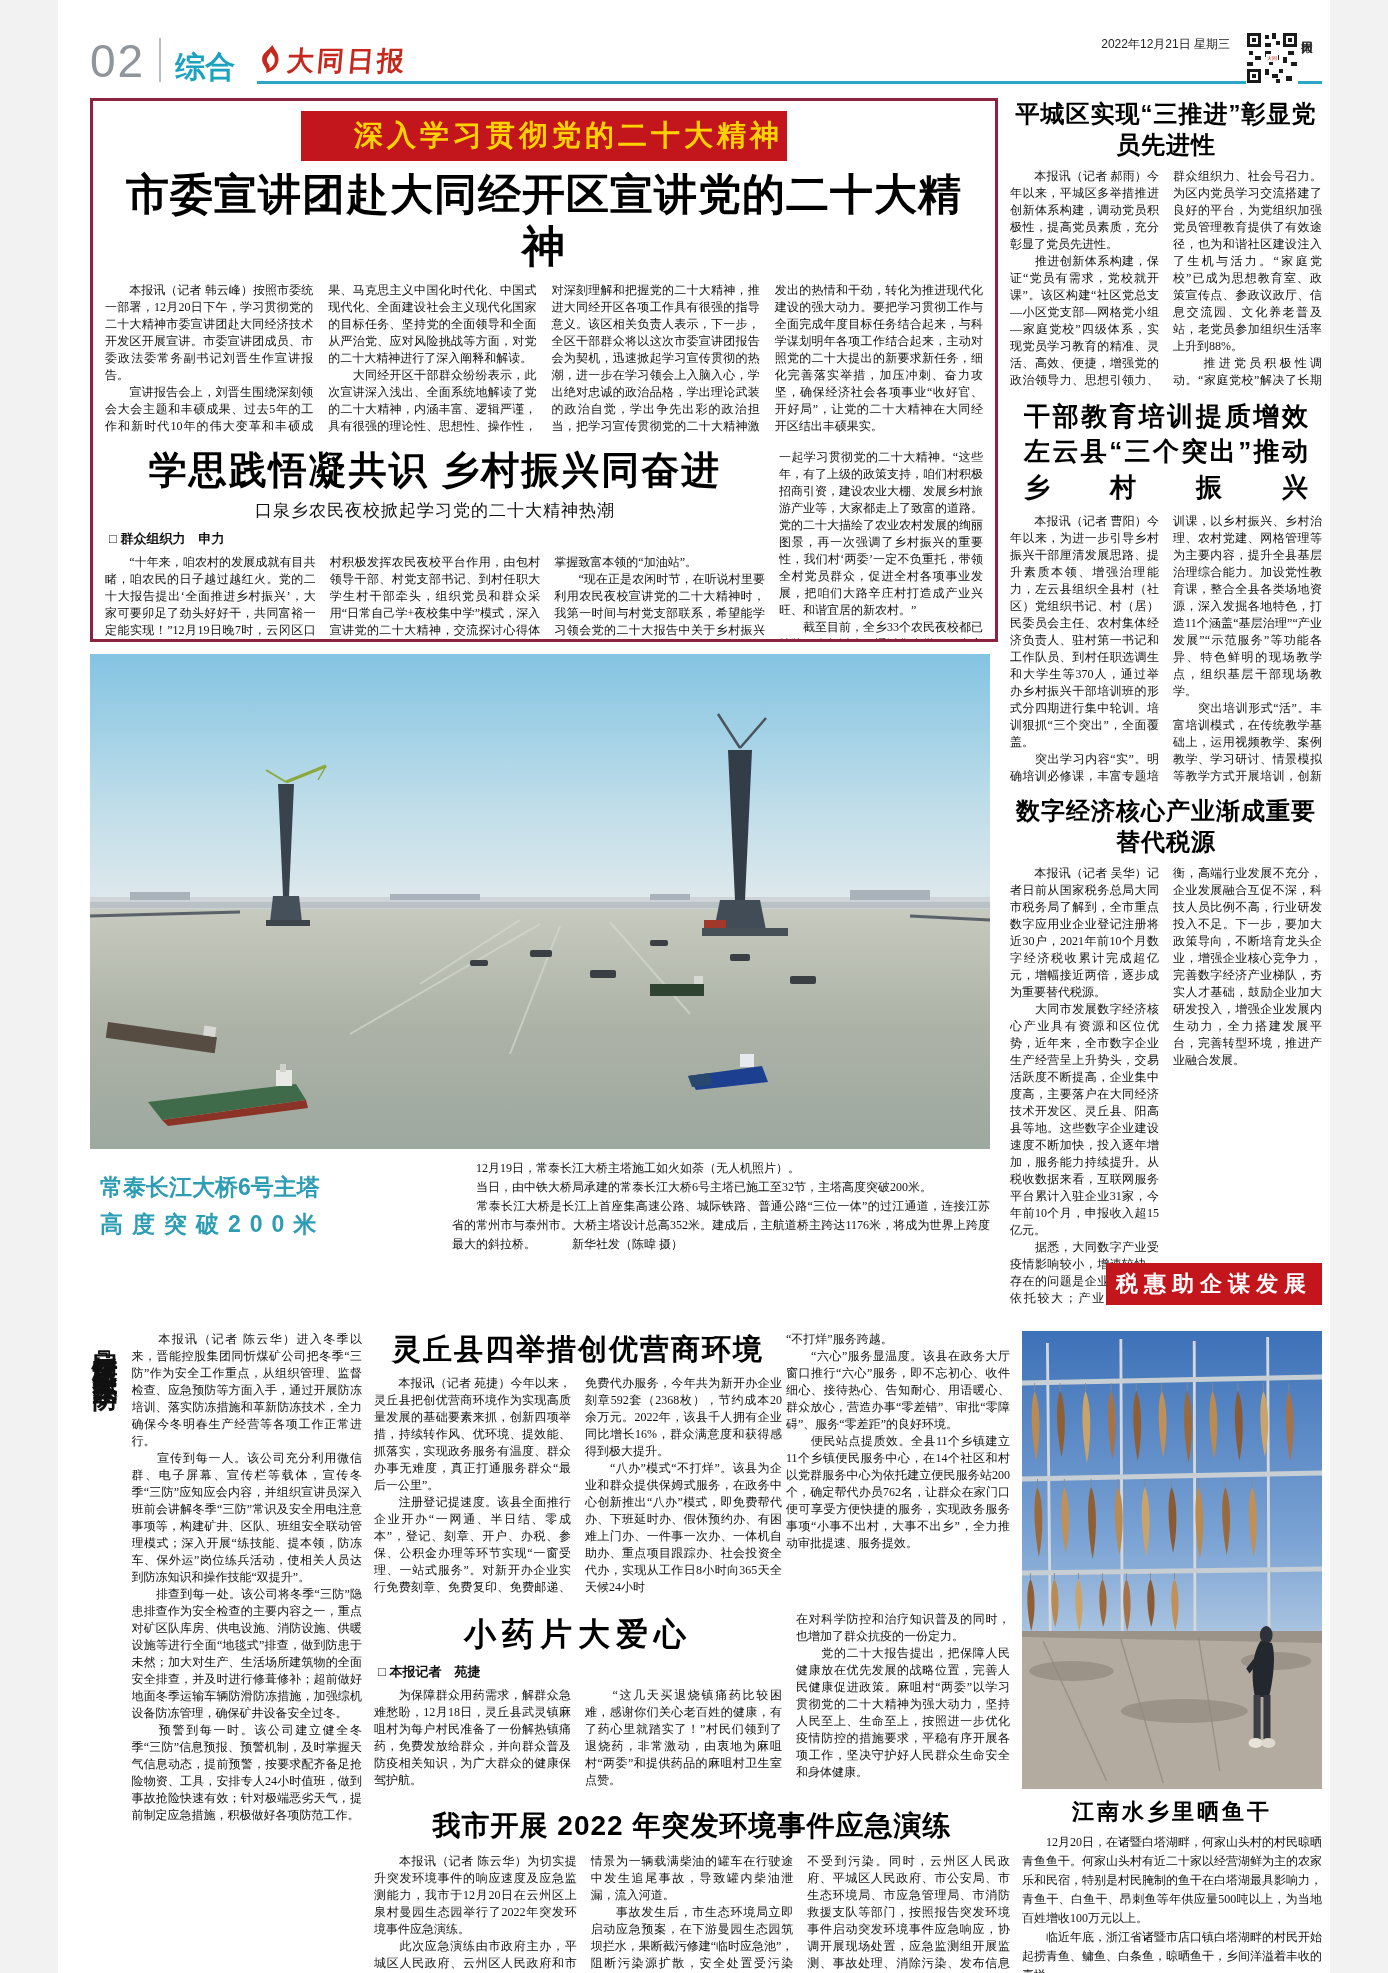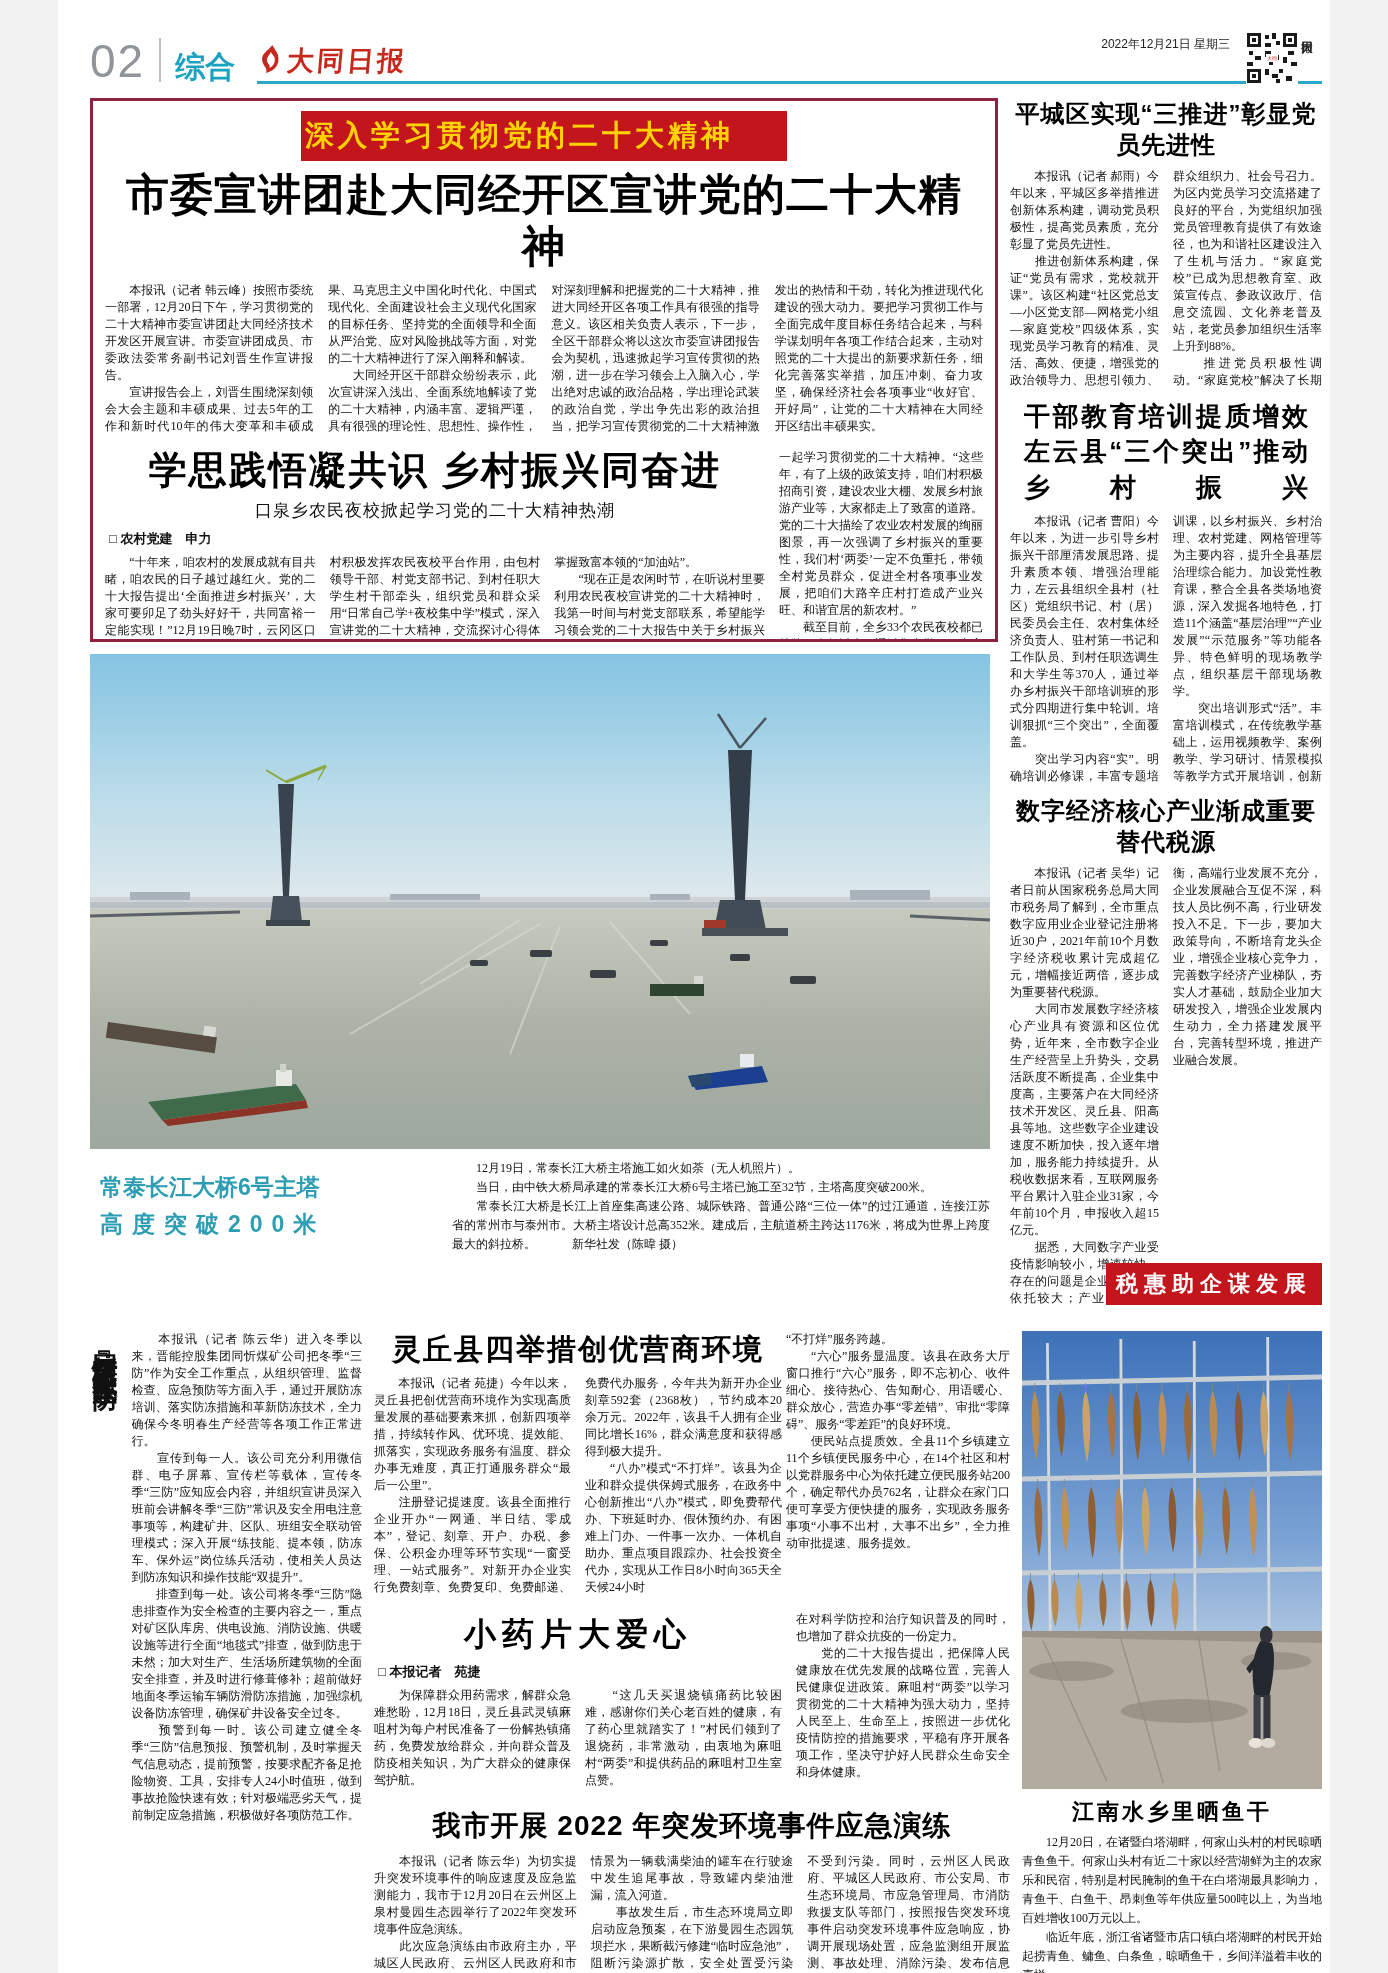--- a/index.html
+++ b/index.html
@@ -23,21 +23,21 @@
   .body-txt{font-size:12px;line-height:17px;text-align:justify;white-space:pre-line;overflow:hidden;}
   .cols2{columns:2;column-gap:14px;column-fill:auto;}
   .cols3{columns:3;column-gap:14px;column-fill:auto;}
   .cols4{columns:4;column-gap:15px;column-fill:auto;}
   .hl{font-family:"Liberation Sans","DejaVu Sans",sans-serif;font-weight:bold;color:#000;}
   
   .top-zone{display:flex;gap:12px;}
   .left-stack{width:908px;}
   .right-stack{flex:1;min-width:0;}
   .redbox{border:3px solid #8e2340;height:544px;padding:8px 12px;box-sizing:border-box;overflow:hidden;}
-  .banner{width:478px;margin:2px auto 8px auto;background:#c3161c;color:#ffd200;text-align:left;
+  .banner{width:478px;margin:2px auto 8px auto;background:#c3161c;color:#ffd200;text-align:right;
           font-size:29px;font-weight:bold;letter-spacing:4px;padding:5px 4px;font-family:"Liberation Sans",sans-serif;}
   .headline1{font-size:43px;text-align:center;letter-spacing:1px;line-height:1.2;margin:2px 0 10px 0;}
   .art1-body{height:153px;}
   .ns-zone{display:flex;gap:14px;margin-top:14px;}
   .ns-left{width:660px;}
   .headline2{font-size:38px;text-align:center;letter-spacing:2px;line-height:1.15;}
   .ns-sub{font-size:17px;text-align:center;margin:6px 0 8px 0;letter-spacing:1px;}
   .ns-byline{font-size:13px;font-weight:bold;margin:0 0 6px 4px;font-family:"Liberation Sans",sans-serif;}
   .ns-body{height:122px;}
   .ns-right{flex:1;height:258px;}
@@ -166,21 +166,21 @@
         <div class="headline1 hl">市委宣讲团赴大同经开区宣讲党的二十大精神</div>
         <div class="body-txt cols4 art1-body">　　本报讯（记者 韩云峰）按照市委统一部署，12月20日下午，学习贯彻党的二十大精神市委宣讲团赴大同经济技术开发区开展宣讲。市委宣讲团成员、市委政法委常务副书记刘晋生作宣讲报告。
 　　宣讲报告会上，刘晋生围绕深刻领会大会主题和丰硕成果、过去5年的工作和新时代10年的伟大变革和丰硕成果、马克思主义中国化时代化、中国式现代化、全面建设社会主义现代化国家的目标任务、坚持党的全面领导和全面从严治党、应对风险挑战等方面，对党的二十大精神进行了深入阐释和解读。
 　　大同经开区干部群众纷纷表示，此次宣讲深入浅出、全面系统地解读了党的二十大精神，内涵丰富、逻辑严谨，具有很强的理论性、思想性、操作性，对深刻理解和把握党的二十大精神，推进大同经开区各项工作具有很强的指导意义。该区相关负责人表示，下一步，全区干部群众将以这次市委宣讲团报告会为契机，迅速掀起学习宣传贯彻的热潮，进一步在学习领会上入脑入心，学出绝对忠诚的政治品格，学出理论武装的政治自觉，学出争先出彩的政治担当，把学习宣传贯彻党的二十大精神激发出的热情和干劲，转化为推进现代化建设的强大动力。要把学习贯彻工作与全面完成年度目标任务结合起来，与科学谋划明年各项工作结合起来，主动对照党的二十大提出的新要求新任务，细化完善落实举措，加压冲刺、奋力攻坚，确保经济社会各项事业“收好官、开好局”，让党的二十大精神在大同经开区结出丰硕果实。
 　　大同经开区党工委、管委会负责人、各部门正科以上干部、区属企业主要负责人、驻区机构主要负责人现场聆听了报告。</div>
 
         <div class="ns-zone">
           <div class="ns-left">
             <div class="headline2 hl">学思践悟凝共识  乡村振兴同奋进</div>
             <div class="ns-sub">口泉乡农民夜校掀起学习党的二十大精神热潮</div>
-            <div class="ns-byline">□ 农村党建　申力</div>
+            <div class="ns-byline">□ 群众组织力　申力</div>
             <div class="body-txt cols3 ns-body">　　“十年来，咱农村的发展成就有目共睹，咱农民的日子越过越红火。党的二十大报告提出‘全面推进乡村振兴’，大家可要卯足了劲头好好干，共同富裕一定能实现！”12月19日晚7时，云冈区口泉乡农民夜校里，学习的氛围正浓。
 　　党的二十大胜利闭幕后，口泉乡各村积极发挥农民夜校平台作用，由包村领导干部、村党支部书记、到村任职大学生村干部牵头，组织党员和群众采用“日常自己学+夜校集中学”模式，深入宣讲党的二十大精神，交流探讨心得体会。各村学习氛围浓厚，“农民夜校”已然成为新时代农民了解党的最新政策、掌握致富本领的“加油站”。
 　　“现在正是农闲时节，在听说村里要利用农民夜校宣讲党的二十大精神时，我第一时间与村党支部联系，希望能学习领会党的二十大报告中关于乡村振兴的内容，这事关未来几年我们这些养殖大户能享受到国家什么样的扶持政策，更好地开展经营。”口泉乡羊坊村承包了几十亩土地的养殖大户张可朝说。
 　　在大路辛庄村，村党支部书记刘占成用平实的语言，带领党员和群众</div>
           </div>
           <div class="body-txt ns-right">一起学习贯彻党的二十大精神。“这些年，有了上级的政策支持，咱们村积极招商引资，建设农业大棚、发展乡村旅游产业等，大家都走上了致富的道路。党的二十大描绘了农业农村发展的绚丽图景，再一次强调了乡村振兴的重要性，我们村‘两委’一定不负重托，带领全村党员群众，促进全村各项事业发展，把咱们大路辛庄村打造成产业兴旺、和谐宜居的新农村。”
 　　截至目前，全乡33个农民夜校都已挂牌。今年以来，通过集中学习、专家讲座、远程视频课程等方式，农民夜校累计培训村民1200余人，内容涵盖理论宣讲、政策宣传、技能培训、创业指导等，做到学习全覆盖、无死角。</div>
         </div>
       </div>
 

